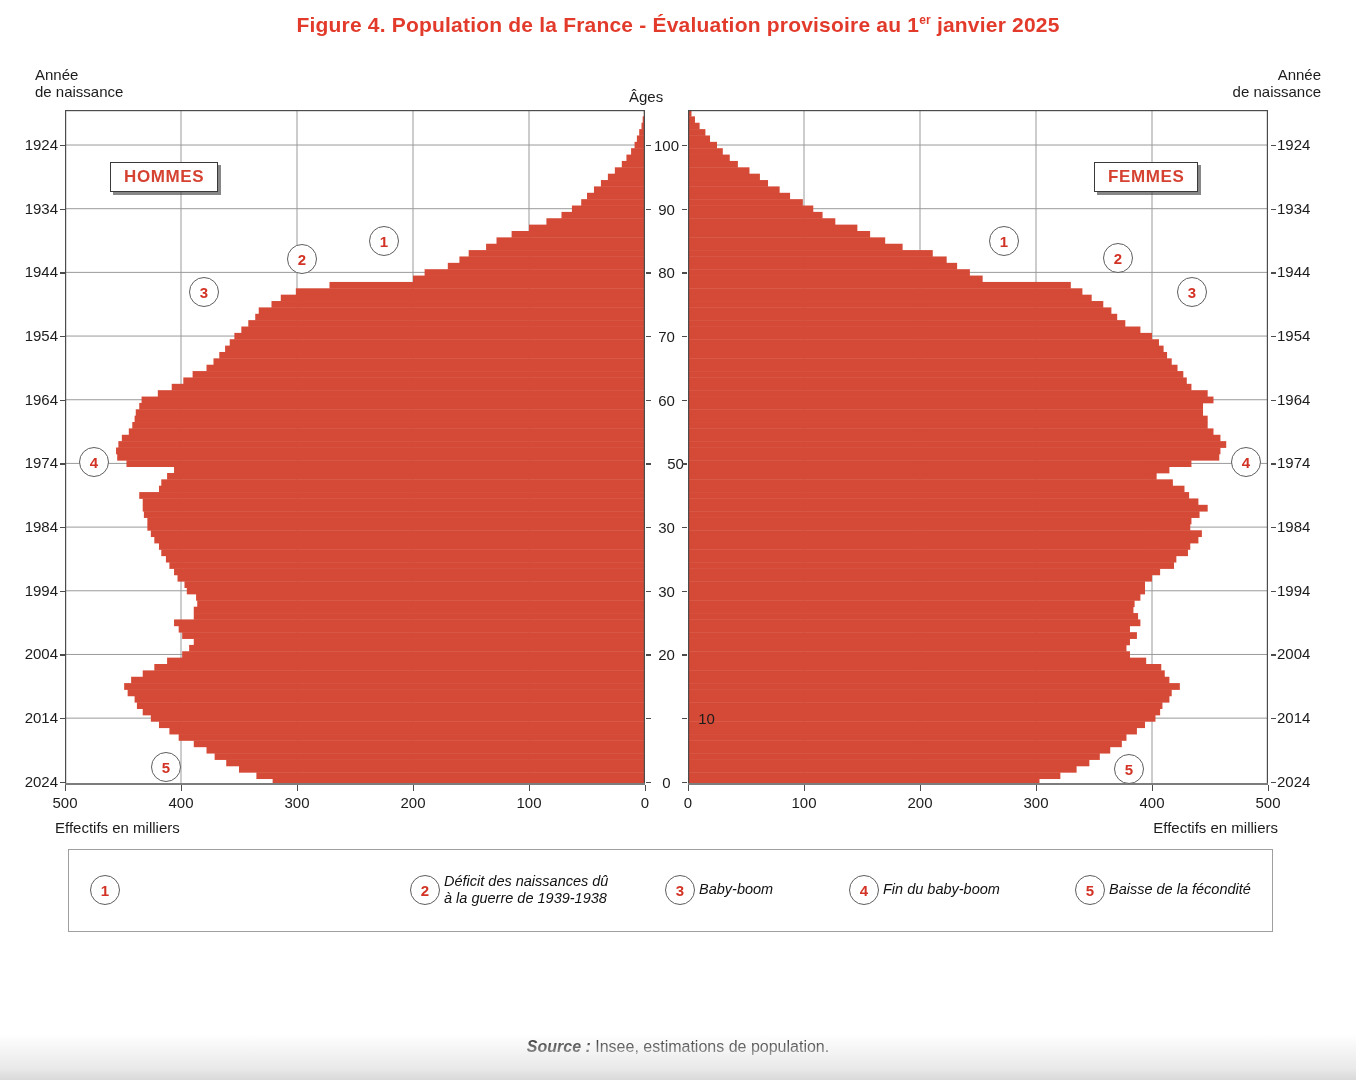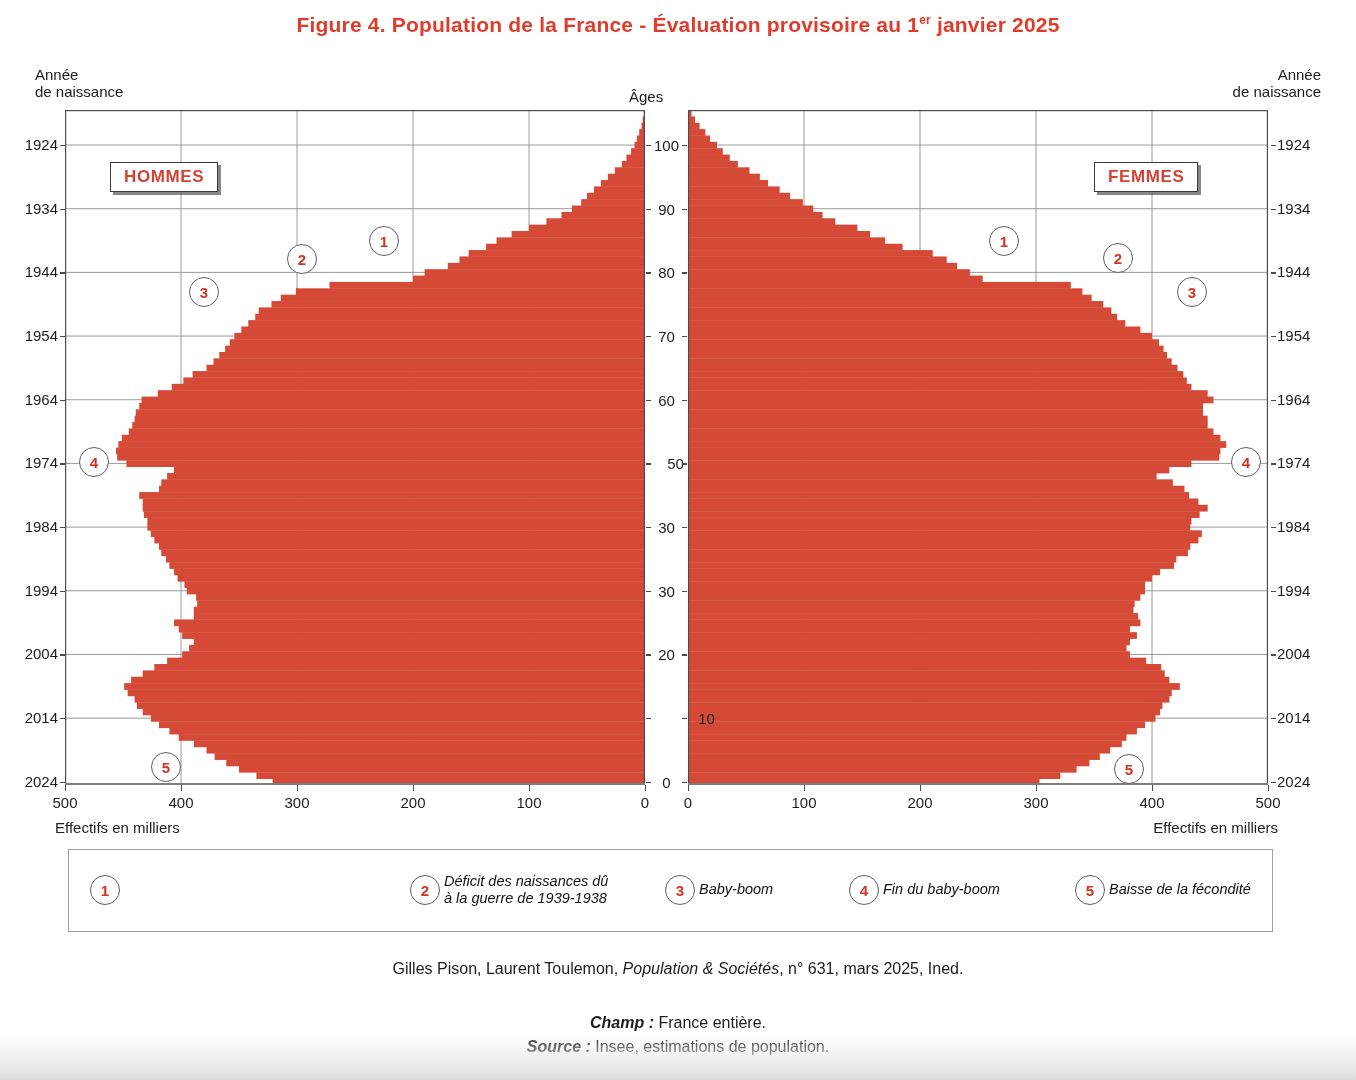--- a/index.html
+++ b/index.html
@@ -441,24 +441,18 @@
       <div class="legend-circle" style="left: 780px; top: 25px;">4</div>
       <div class="legend-text" style="left: 814px; top: 31px;">
         <div>Fin du baby-boom</div>
       </div>
       <div class="legend-circle" style="left: 1006px; top: 25px;">5</div>
       <div class="legend-text" style="left: 1040px; top: 31px;">
         <div>Baisse de la fécondité</div>
       </div>
     </div>
 
-  <div class="credit" style="top:960px;">
-    <span>Gilles Pison, Laurent Toulemon, </span><span class="it">Population &amp; Sociétés</span><span>, n° 631, mars 2025, Ined.</span>
-  </div>
-  <div class="credit" style="top:1014px;">
-    <span class="itb">Champ :</span><span> France entière.</span>
-  </div>
   <div class="credit" style="top:1038px;">
     <span class="itb">Source :</span><span> Insee, estimations de population.</span>
   </div>
 
   <div class="bottom-fade"></div>
 </div>
 
 </body></html>

